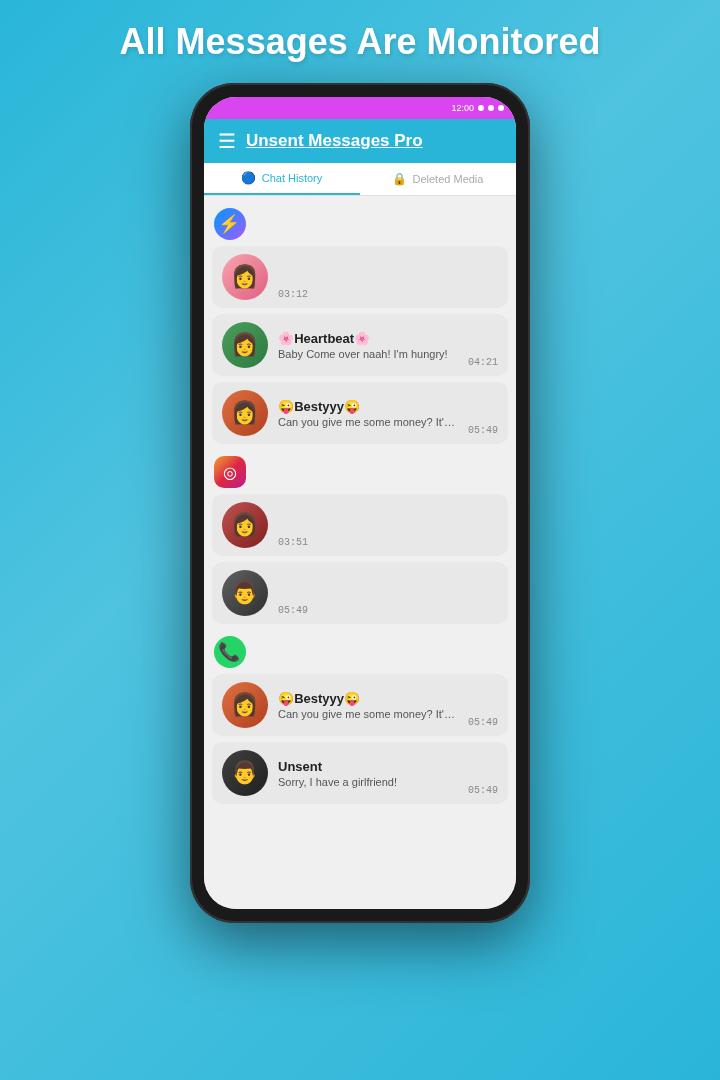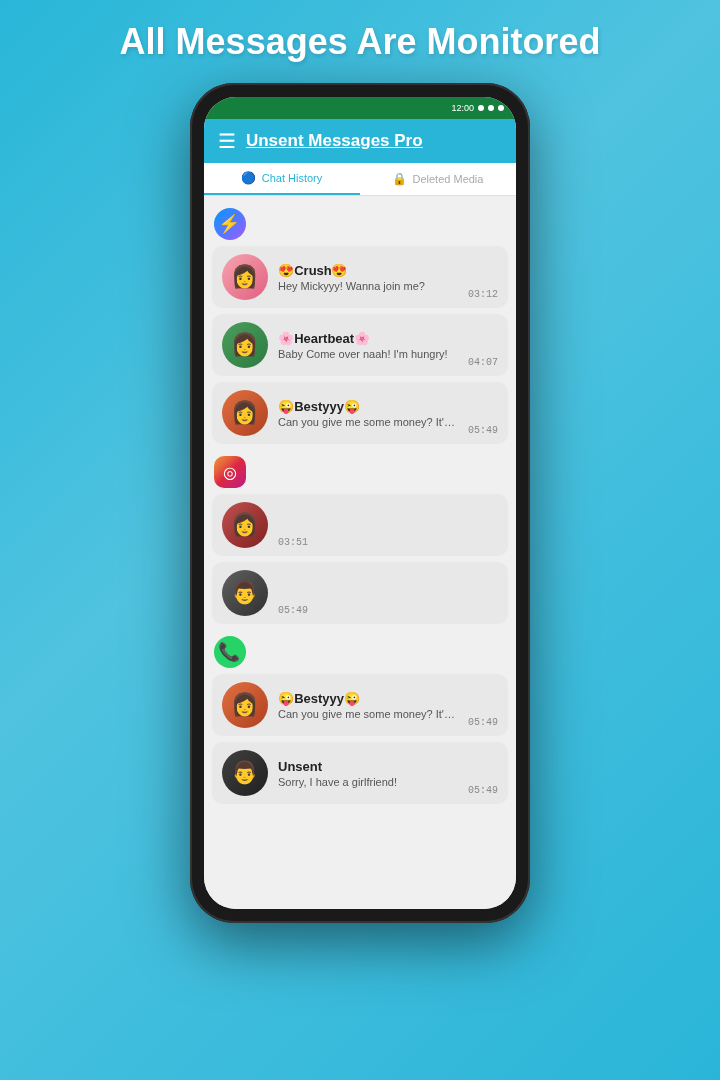--- a/index.html
+++ b/index.html
@@ -45,21 +45,21 @@
       height: 100%;
       background: #f5f5f5;
       border-radius: 32px;
       overflow: hidden;
       display: flex;
       flex-direction: column;
     }
 
     
     .status-bar {
-      background: #15803d;
+      background: #d946ef;
       height: 22px;
       display: flex;
       align-items: center;
       justify-content: flex-end;
       padding: 0 12px;
     }
     .status-icons {
       display: flex;
       gap: 4px;
       align-items: center;
@@ -271,33 +271,29 @@
     </div>
 
     <div class="content" id="content-area">
 
     <div class="app-section">
           <div class="app-icon-row">
             <div class="app-icon messenger-icon">⚡</div>
           </div>
           <div class="msg-card">
             <div class="msg-avatar crush">👩</div>
-            <div class="msg-body">
-              <div class="msg-name">😍Crush😍</div>
-              <div class="msg-text">Hey Mickyyy! Wanna join me?</div>
-            </div>
             <div class="msg-time">03:12</div>
           </div>
           <div class="msg-card">
             <div class="msg-avatar heartbeat">👩</div>
             <div class="msg-body">
               <div class="msg-name">🌸Heartbeat🌸</div>
               <div class="msg-text">Baby Come over naah! I'm hungry!</div>
             </div>
-            <div class="msg-time">04:07</div>
+            <div class="msg-time">04:21</div>
           </div>
           <div class="msg-card">
             <div class="msg-avatar besty">👩</div>
             <div class="msg-body">
               <div class="msg-name">😜Bestyyy😜</div>
               <div class="msg-text">Can you give me some money? It's urgent</div>
             </div>
             <div class="msg-time">05:49</div>
           </div>
         </div>

